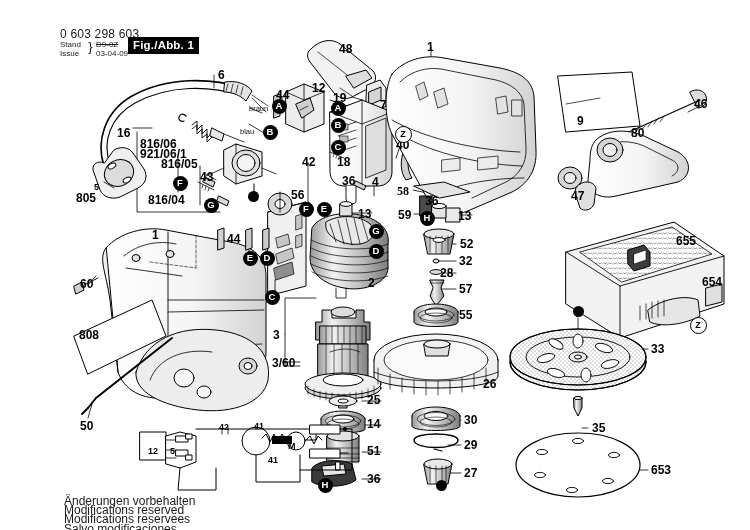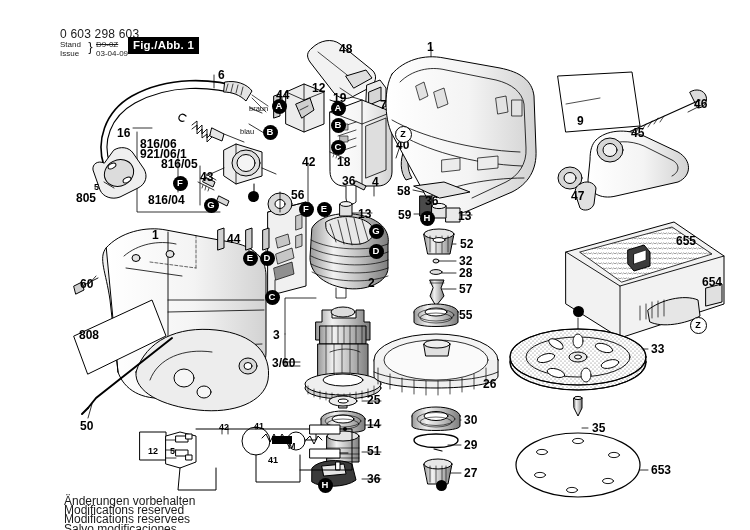--- a/index.html
+++ b/index.html
@@ -667,45 +667,45 @@
   <div id="layer-callouts">
       <div class="cn lg" style="left: 218px; top: 70px;">6</div>
       <div class="cn lg" style="left: 339px; top: 44px;">48</div>
       <div class="cn lg" style="left: 427px; top: 42px;">1</div>
       <div class="cn lg" style="left: 312px; top: 83px;">12</div>
       <div class="cn lg" style="left: 333px; top: 93px;">19</div>
       <div class="cn lg" style="left: 380px; top: 100px;">7</div>
       <div class="cn lg" style="left: 276px; top: 90px;">44</div>
       <div class="cn lg" style="left: 577px; top: 116px;">9</div>
       <div class="cn lg" style="left: 694px; top: 99px;">46</div>
-      <div class="cn lg" style="left: 631px; top: 128px;">45</div>
+      <div class="cn lg" style="left: 631px; top: 128px;">80</div>
       <div class="cn lg" style="left: 117px; top: 128px;">16</div>
       <div class="cn lg" style="left: 396px; top: 140px;">40</div>
       <div class="cn lg" style="left: 302px; top: 157px;">42</div>
       <div class="cn lg" style="left: 337px; top: 157px;">18</div>
       <div class="cn lg" style="left: 372px; top: 177px;">4</div>
       <div class="cn lg" style="left: 200px; top: 172px;">43</div>
       <div class="cn lg" style="left: 342px; top: 176px;">36</div>
       <div class="cn lg" style="left: 425px; top: 196px;">36</div>
       <div class="cn sm" style="left: 94px; top: 182px;">5</div>
       <div class="cn lg" style="left: 76px; top: 193px;">805</div>
       <div class="cn lg" style="left: 291px; top: 190px;">56</div>
-      <div class="cn lg" style="left: 397px; top: 186px;">58</div>
+      <div class="cn lg" style="left: 397px; top: 186px; font-family: Liberation Serif, serif;">58</div>
       <div class="cn lg" style="left: 398px; top: 210px;">59</div>
       <div class="cn lg" style="left: 358px; top: 209px;">13</div>
       <div class="cn lg" style="left: 458px; top: 211px;">13</div>
       <div class="cn lg" style="left: 571px; top: 191px;">47</div>
       <div class="cn lg" style="left: 676px; top: 236px;">655</div>
       <div class="cn lg" style="left: 702px; top: 277px;">654</div>
       <div class="cn lg" style="left: 152px; top: 230px;">1</div>
       <div class="cn lg" style="left: 227px; top: 234px;">44</div>
       <div class="cn lg" style="left: 460px; top: 239px;">52</div>
       <div class="cn lg" style="left: 368px; top: 278px;">2</div>
       <div class="cn lg" style="left: 459px; top: 256px;">32</div>
-      <div class="cn lg" style="left: 459px; top: 268px;">28</div>
+      <div class="cn lg" style="left: 440px; top: 268px;">28</div>
       <div class="cn lg" style="left: 459px; top: 284px;">57</div>
       <div class="cn lg" style="left: 459px; top: 310px;">55</div>
       <div class="cn lg" style="left: 80px; top: 279px;">60</div>
       <div class="cn lg" style="left: 79px; top: 330px;">808</div>
       <div class="cn lg" style="left: 273px; top: 330px;">3</div>
       <div class="cn lg" style="left: 272px; top: 358px;">3/60</div>
       <div class="cn lg" style="left: 651px; top: 344px;">33</div>
       <div class="cn lg" style="left: 483px; top: 379px;">26</div>
       <div class="cn lg" style="left: 367px; top: 395px;">25</div>
       <div class="cn lg" style="left: 80px; top: 421px;">50</div>

